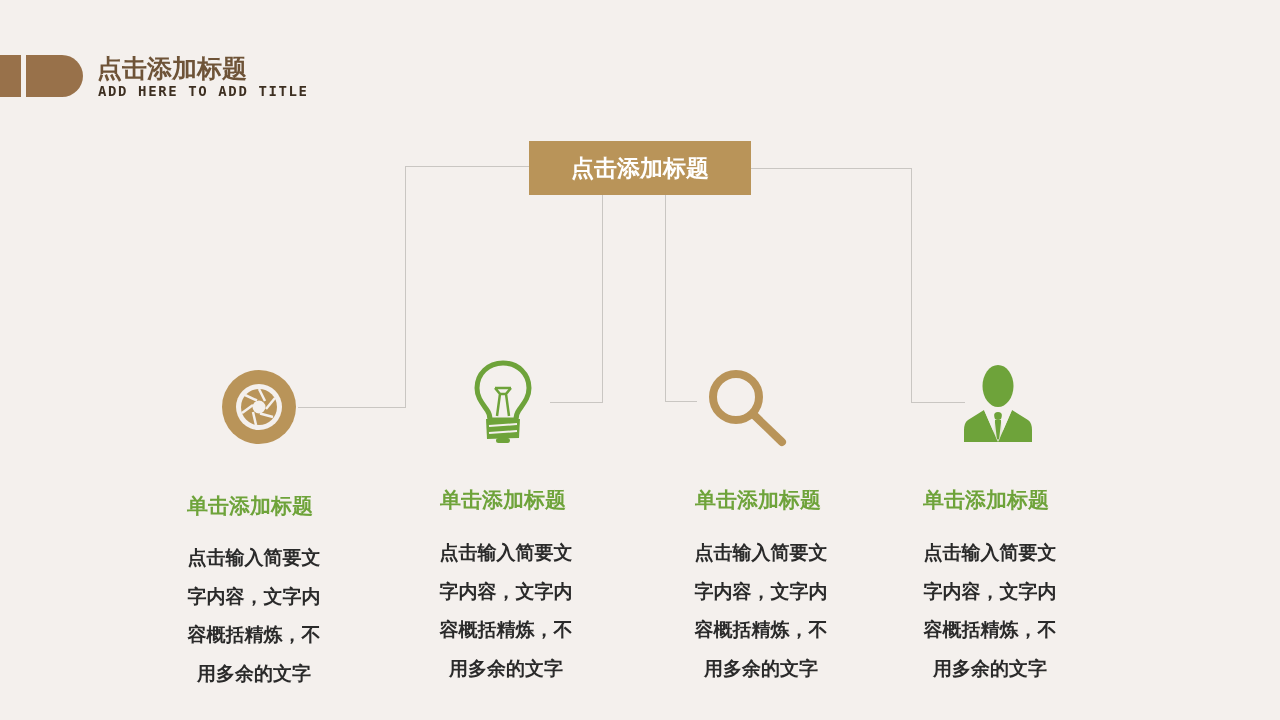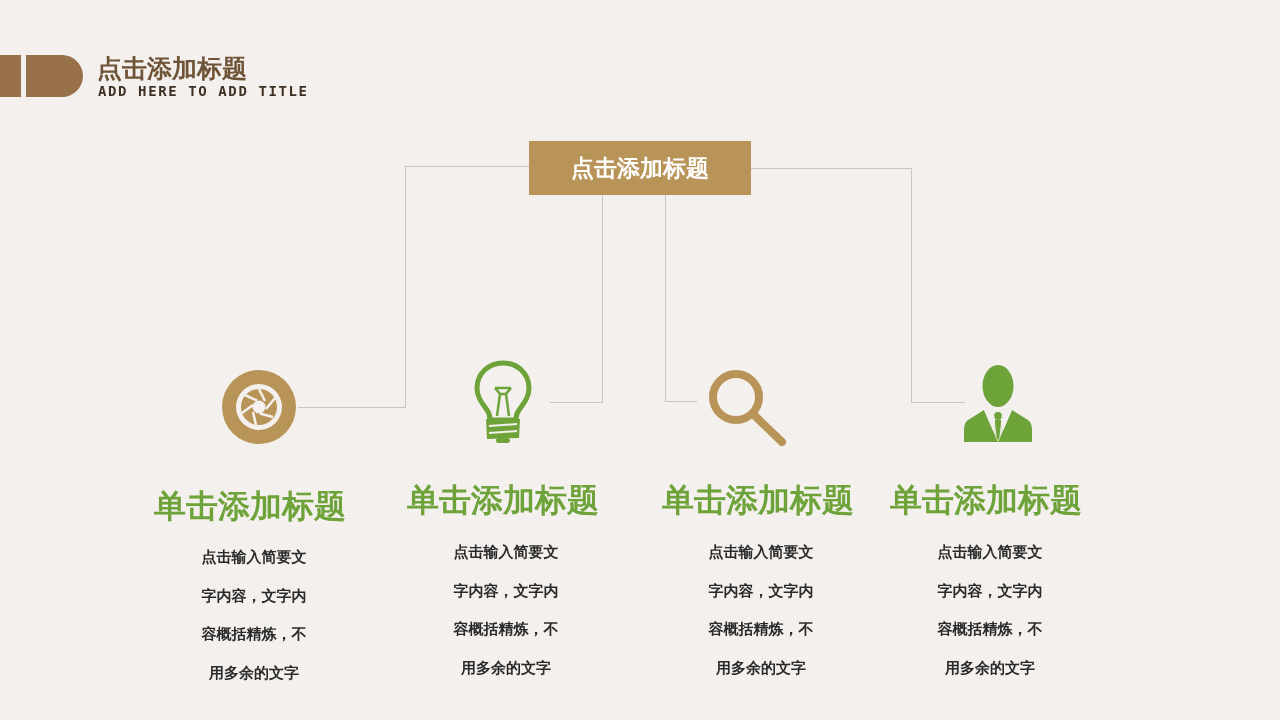--- a/index.html
+++ b/index.html
@@ -7,22 +7,22 @@
          font-family:"DejaVu Sans", "Liberation Sans", sans-serif; }
   .abs { position:absolute; }
   .tab-a { left:0; top:55px; width:21px; height:42px; background:#98714a; }
   .tab-b { left:26px; top:55px; width:57px; height:42px; background:#98714a; border-radius:0 21px 21px 0; }
   .hdr-title { left:97px; top:53px; font-size:25px; font-weight:bold; color:#6e5337; letter-spacing:0px; line-height:32px; font-family:"DejaVu Serif", serif; }
   .hdr-sub { left:98px; top:86px; font-size:14px; font-weight:bold; color:#3d2f21; letter-spacing:1.6px; line-height:10px; font-family:"DejaVu Sans Mono", monospace; }
   .center-box { left:529px; top:141px; width:222px; height:54px; background:#b99459; color:#fff;
                 font-size:23px; font-weight:bold; display:flex; align-items:center; justify-content:center; }
   .ln { position:absolute; background:#c9c6c2; }
   .icon { position:absolute; }
-  .col-title { position:absolute; width:200px; text-align:center; font-size:32px; font-weight:bold; color:#6ea33a; line-height:30px; }
-  .col-body { position:absolute; width:170px; text-align:center; font-size:15px; font-weight:bold; color:#2a2a2a; line-height:38.5px; }
+  .col-title { position:absolute; width:200px; text-align:center; font-size:21px; font-weight:bold; color:#6ea33a; line-height:30px; }
+  .col-body { position:absolute; width:170px; text-align:center; font-size:19px; font-weight:bold; color:#2a2a2a; line-height:38.5px; }
 </style>
 </head>
 <body>
 
 <div class="abs tab-a"></div>
 <div class="abs tab-b"></div>
 <div class="abs hdr-title">点击添加标题</div>
 <div class="abs hdr-sub">ADD HERE TO ADD TITLE</div>
 
 <div>

